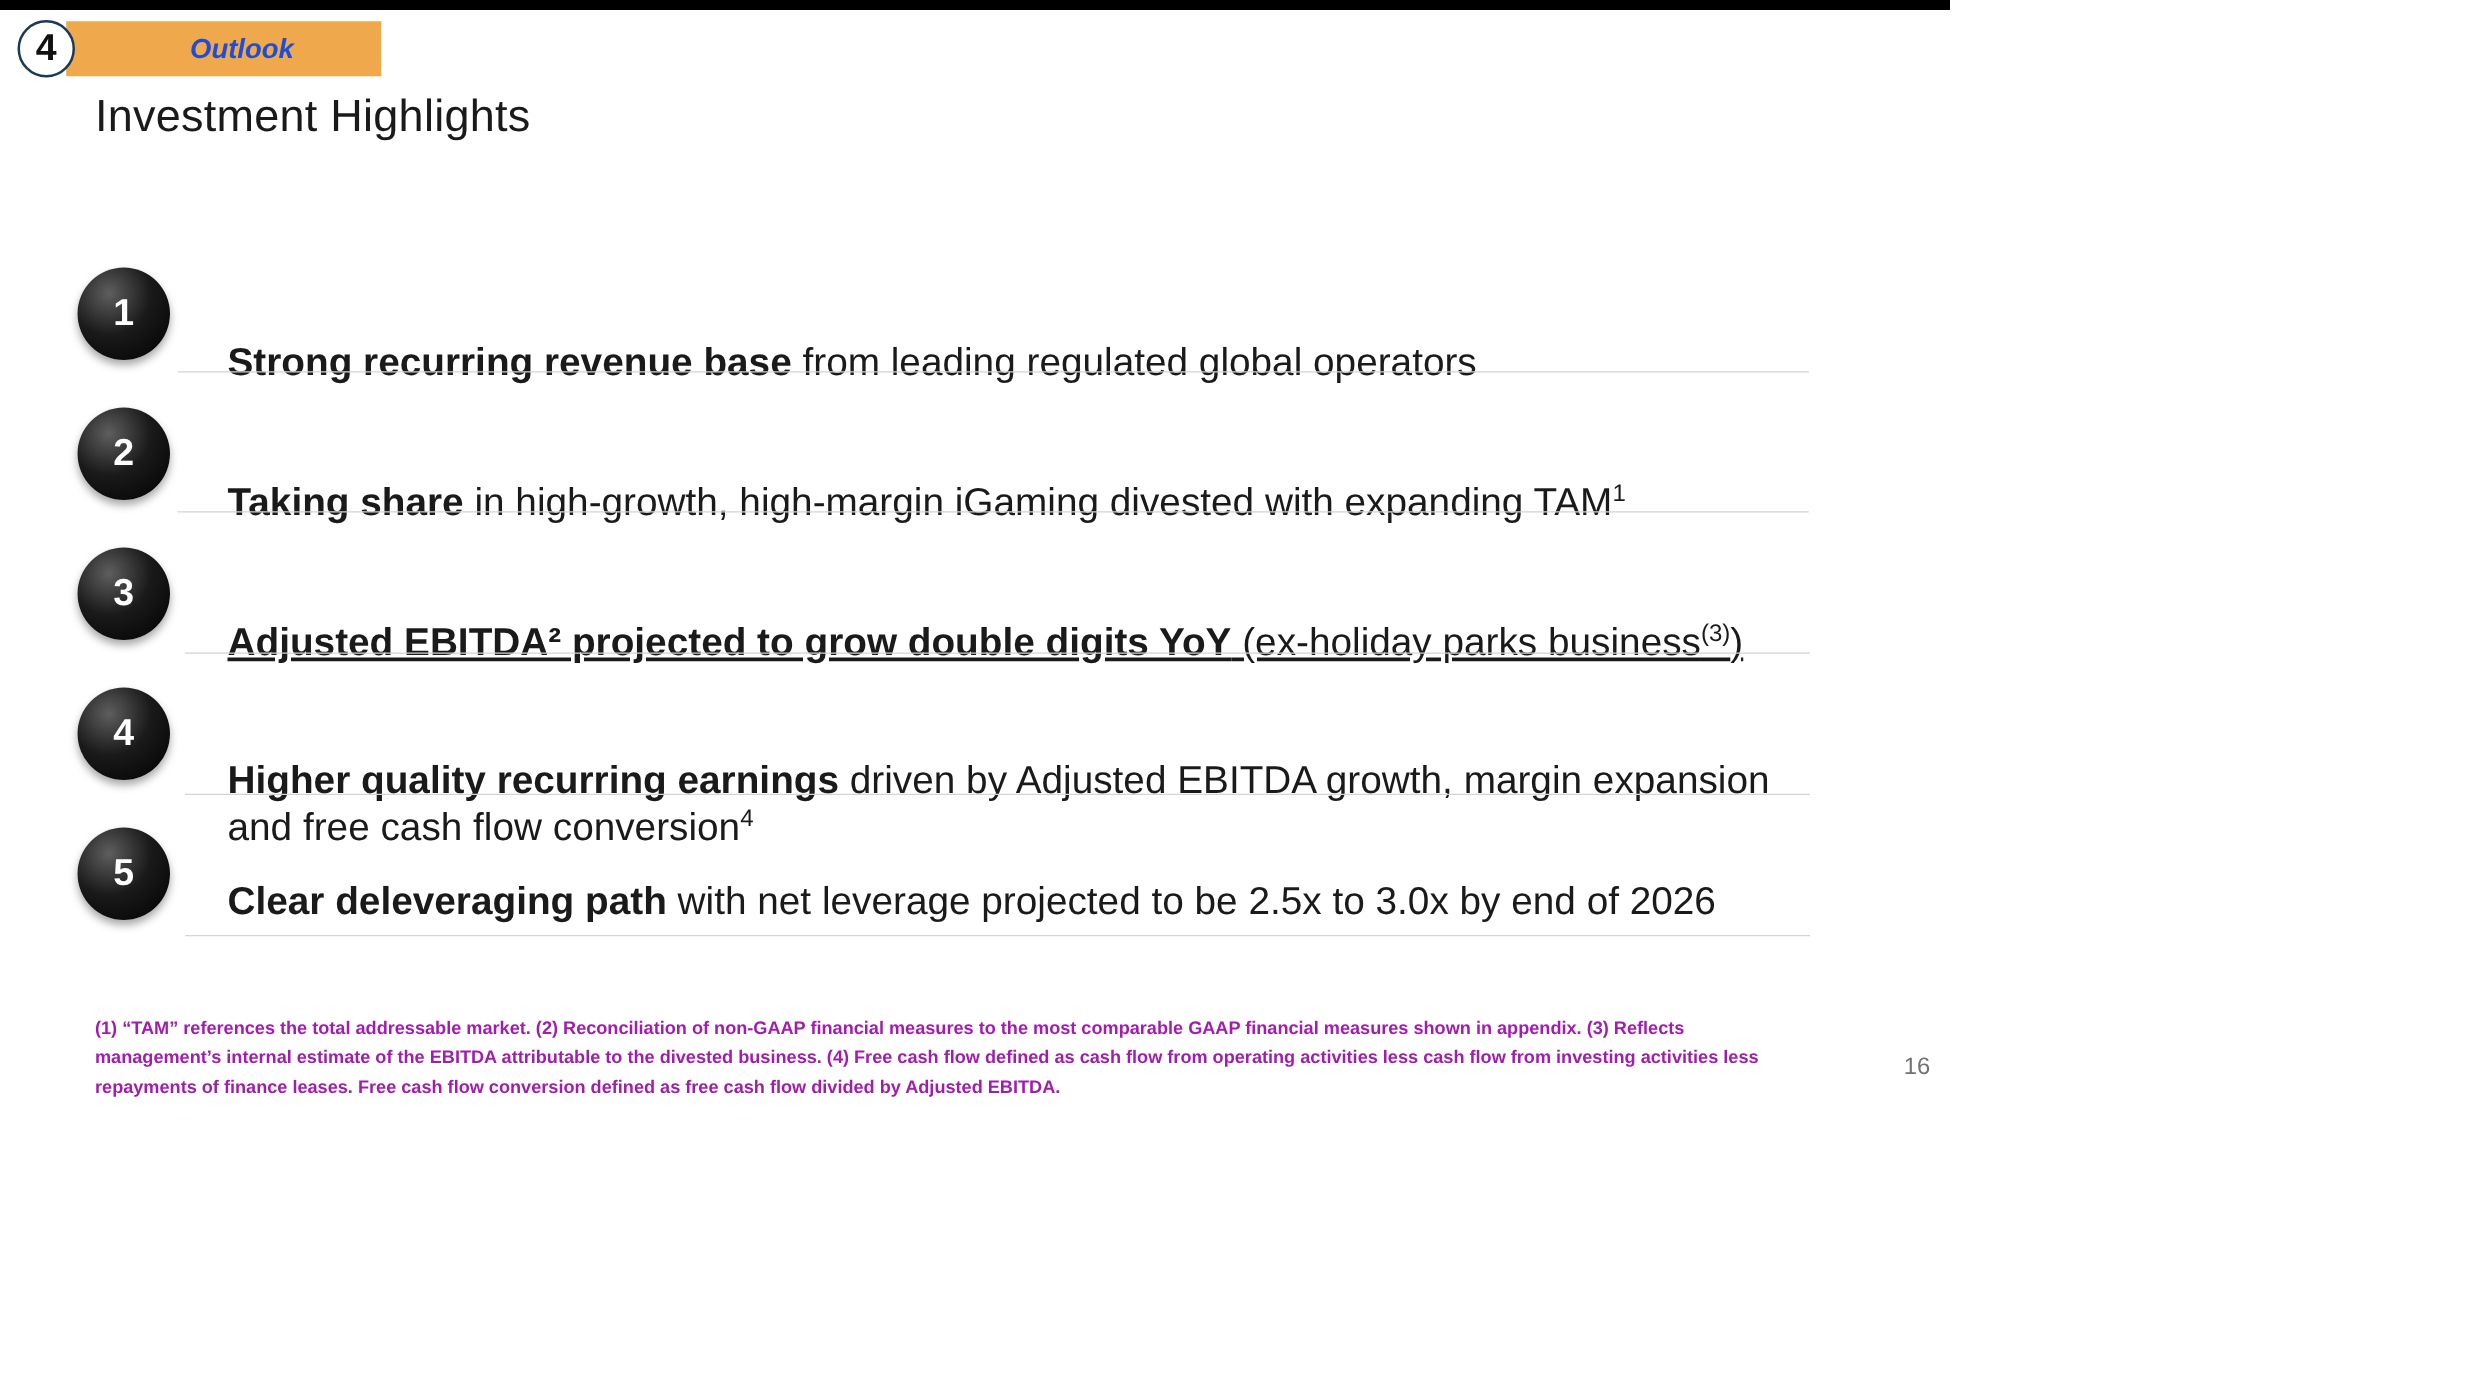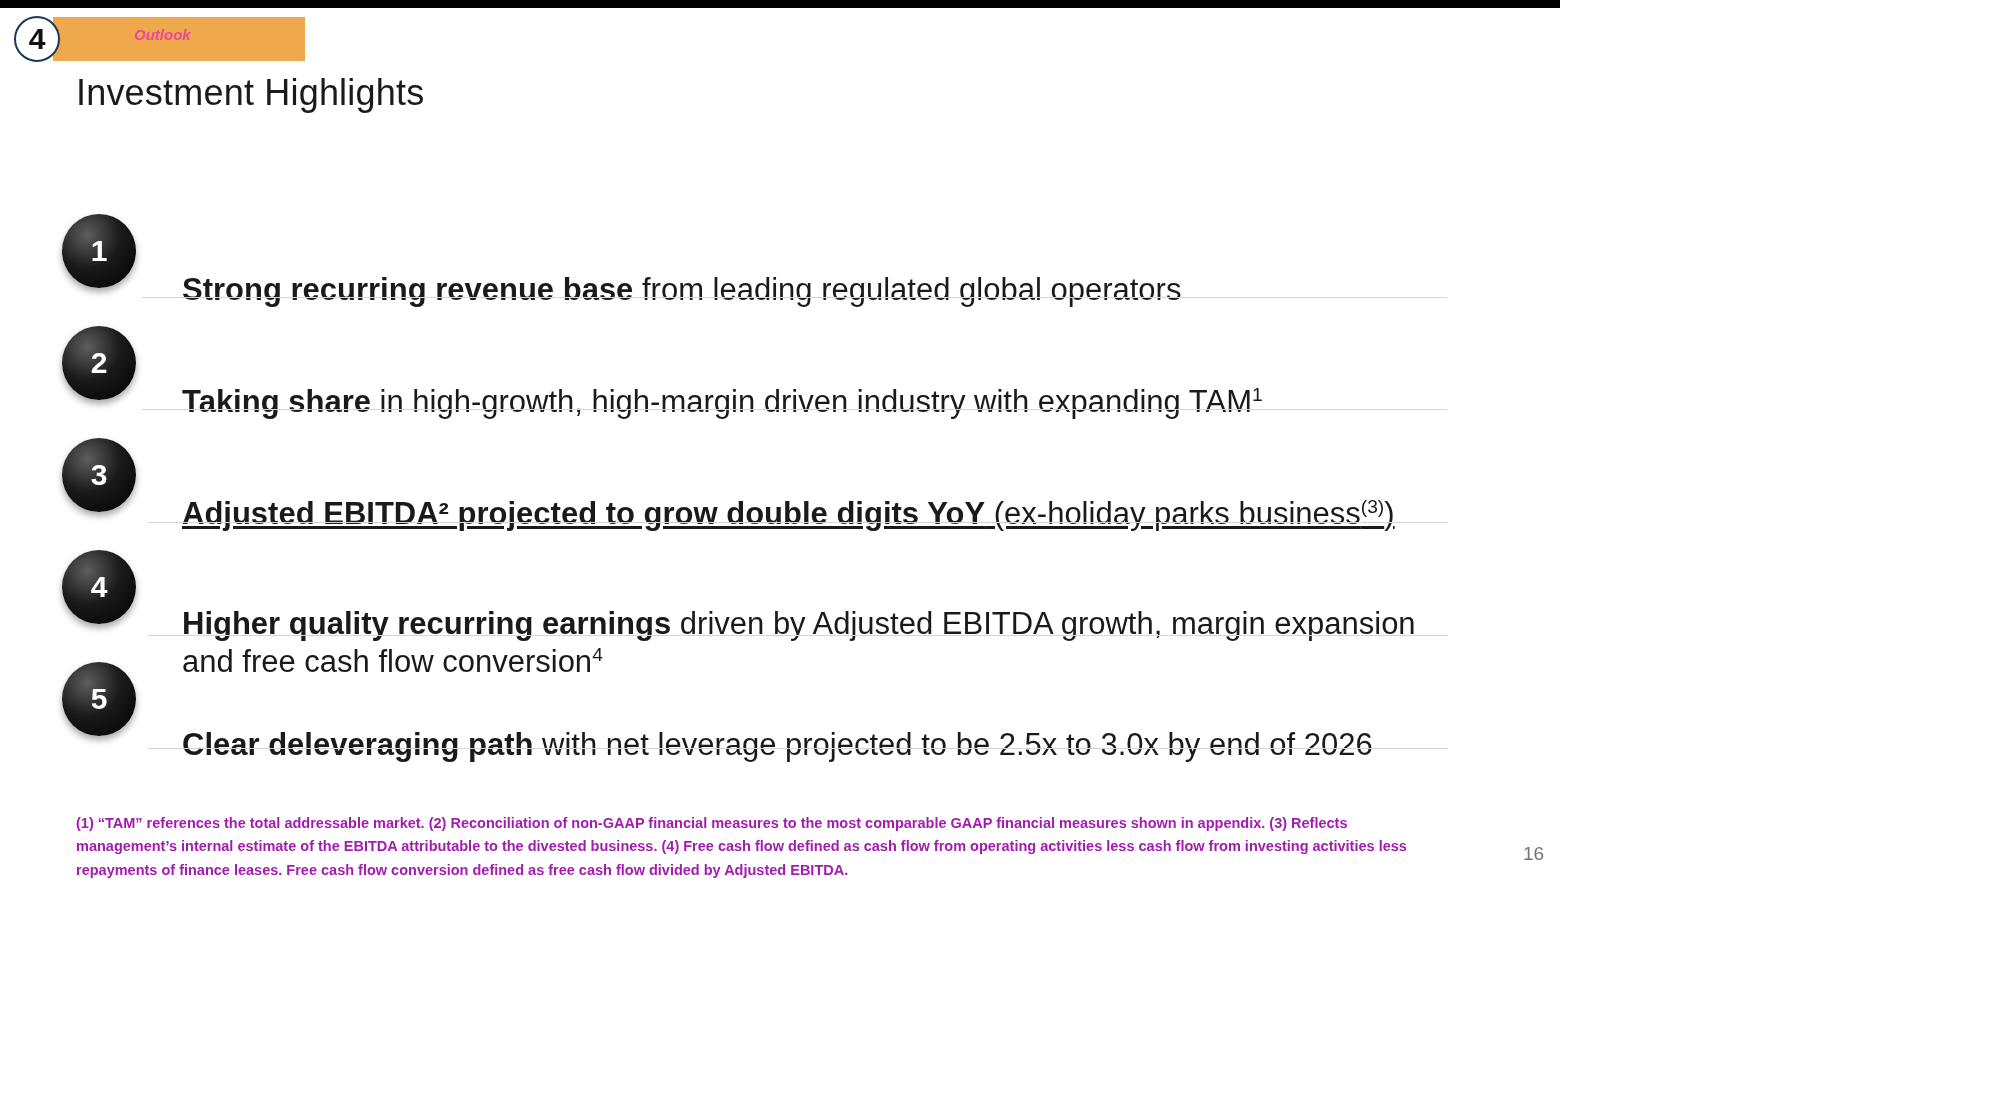--- a/index.html
+++ b/index.html
@@ -63,26 +63,26 @@
     position: absolute;
     left: 53px;
     top: 17px;
     width: 252px;
     height: 44px;
     background: #efa84b;
     z-index: 2;
   }
   .section-tab-label {
     position: absolute;
-    left: 134px;
+    left: 152px;
     top: 26px;
-    font-size: 15px;
+    font-size: 22px;
     font-style: italic;
     font-weight: bold;
-    color: #ec4899;
+    color: #1d4ed8;
     z-index: 4;
   }
   .slide-title {
     position: absolute;
     left: 76px;
     top: 72px;
     font-size: 36px;
     color: #1a1a1a;
     font-weight: normal;
     letter-spacing: 0.2px;
@@ -149,21 +149,21 @@
 
   #row3 .bullet { top: 233px; }
   #row3 .row-text { top: 252px; text-decoration: underline; }
   #row3 .divider { left: 148px; width: 1300px; top: 317px; }
 
   #row4 .bullet { top: 345px; }
   #row4 .row-text { top: 362px; }
   #row4 .divider { left: 148px; width: 1300px; top: 430px; }
 
   #row5 .bullet { top: 457px; }
-  #row5 .row-text { top: 483px; }
+  #row5 .row-text { top: 459px; }
   #row5 .divider { left: 148px; width: 1300px; top: 543px; }
 
   .footnote {
     position: absolute;
     left: 76px;
     top: 812px;
     width: 1375px;
     font-size: 14.5px;
     font-weight: bold;
     color: #a21caf;
@@ -196,21 +196,21 @@
       <div class="bullet">1</div>
       <div class="row-text">
         <b>Strong recurring revenue base</b><span> from leading regulated global operators</span>
       </div>
       <div class="divider"></div>
     </div>
 
     <div class="row" id="row2">
       <div class="bullet">2</div>
       <div class="row-text">
-        <b>Taking share</b><span> in high-growth, high-margin driven industry with expanding TAM</span><sup>1</sup>
+        <b>Taking share</b><span> in high-growth, high-margin iGaming divested with expanding TAM</span><sup>1</sup>
       </div>
       <div class="divider"></div>
     </div>
 
     <div class="row" id="row3">
       <div class="bullet">3</div>
       <div class="row-text">
         <b>Adjusted EBITDA² projected to grow double digits YoY</b><span> (ex-holiday parks business</span><sup>(3)</sup><span>)</span>
       </div>
       <div class="divider"></div>

